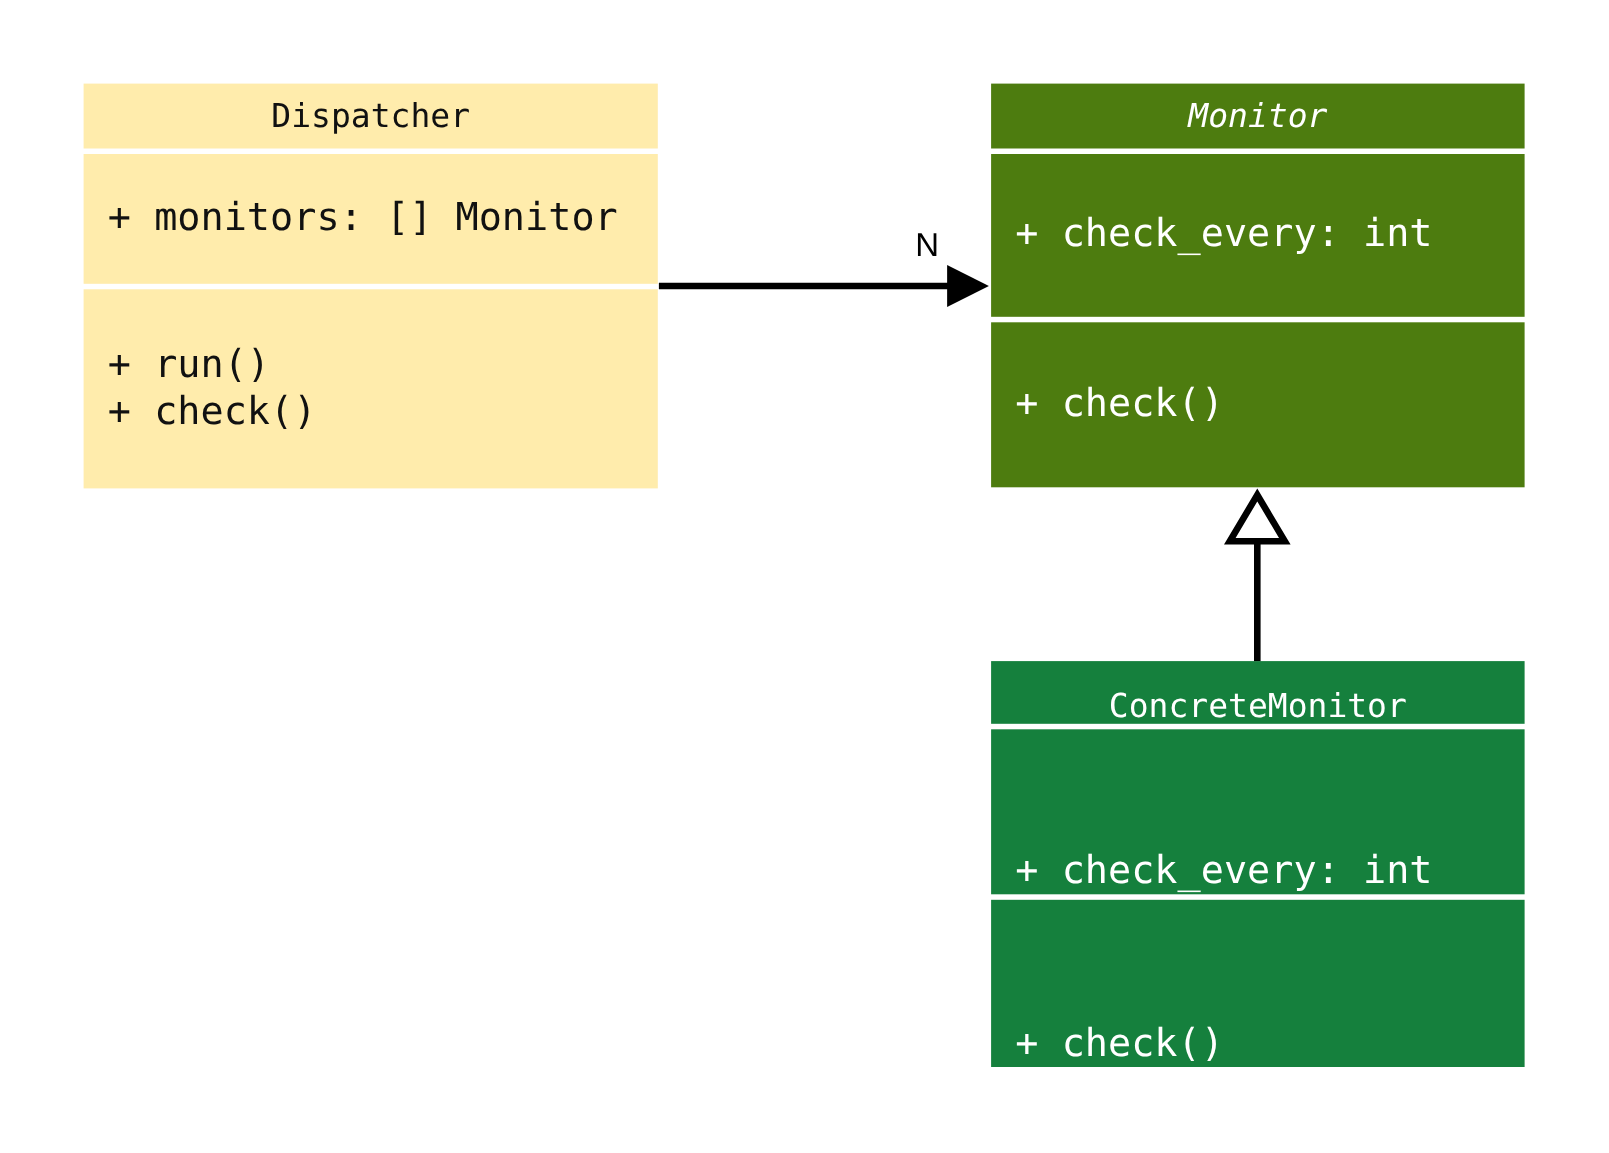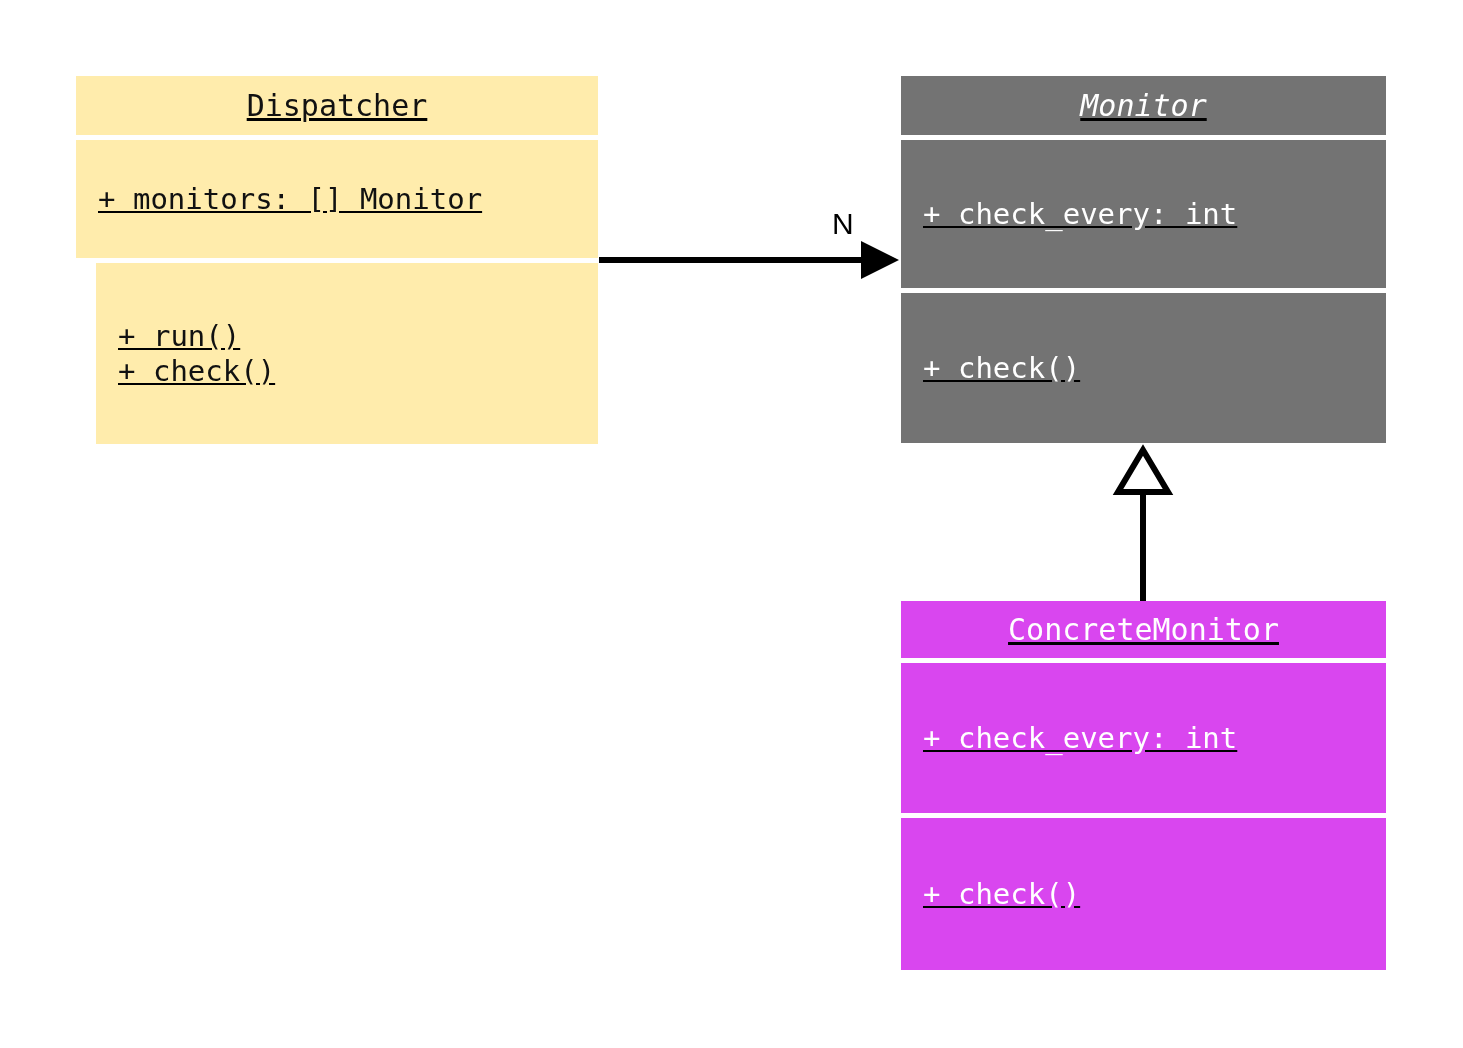--- a/index.html
+++ b/index.html
@@ -26,21 +26,20 @@
     display: flex;
     flex-direction: column;
     background: transparent;
   }
   .compartment {
     box-sizing: border-box;
     display: flex;
     flex-direction: column;
     justify-content: center;
     overflow: hidden;
-    text-decoration: underline;
   }
   .compartment.header {
     align-items: center;
     justify-content: center;
   }
   .class-title {
     font-family: "DejaVu Sans Mono", monospace;
     font-size: 30px;
     line-height: 1.0;
     white-space: pre;
@@ -50,35 +49,35 @@
     font-style: italic;
   }
   .member-list {
     padding-left: 22px;
     display: flex;
     flex-direction: column;
     justify-content: center;
   }
   .member {
     font-family: "DejaVu Sans Mono", monospace;
-    font-size: 29px;
+    font-size: 35px;
     line-height: 1.18;
     white-space: pre;
   }
 
   
   .theme-dispatcher .compartment { background: #ffecac; }
   .theme-dispatcher .class-title,
   .theme-dispatcher .member { color: #111111; }
 
-  .theme-monitor .compartment { background: #737373; }
+  .theme-monitor .compartment { background: #4d7c0f; }
   .theme-monitor .class-title,
   .theme-monitor .member { color: #ffffff; }
 
-  .theme-concrete .compartment { background: #d946ef; }
+  .theme-concrete .compartment { background: #15803d; justify-content: flex-end; }
   .theme-concrete .class-title,
   .theme-concrete .member { color: #ffffff; }
 
   
   .edge-layer {
     position: absolute;
     left: 0;
     top: 0;
     width: 1463px;
     height: 1048px;
@@ -105,21 +104,21 @@
     </div>
 
     <div style="height:5px;"></div>
 
     <div class="compartment member-list" style="height:118px;">
       <div class="member">+ monitors: [] Monitor</div>
     </div>
 
     <div style="height:5px;"></div>
 
-    <div class="compartment member-list" style="height:181px;margin-left:20px;">
+    <div class="compartment member-list" style="height:181px;">
       <div class="member">+ run()</div>
       <div class="member">+ check()</div>
     </div>
   </div>
 
   <div class="uml-class theme-monitor" style="left:901px; top:76px; width:485px; height:367px;">
 
     <div class="compartment header" style="height:59px;">
       <div class="class-title abstract">Monitor</div>
     </div>

